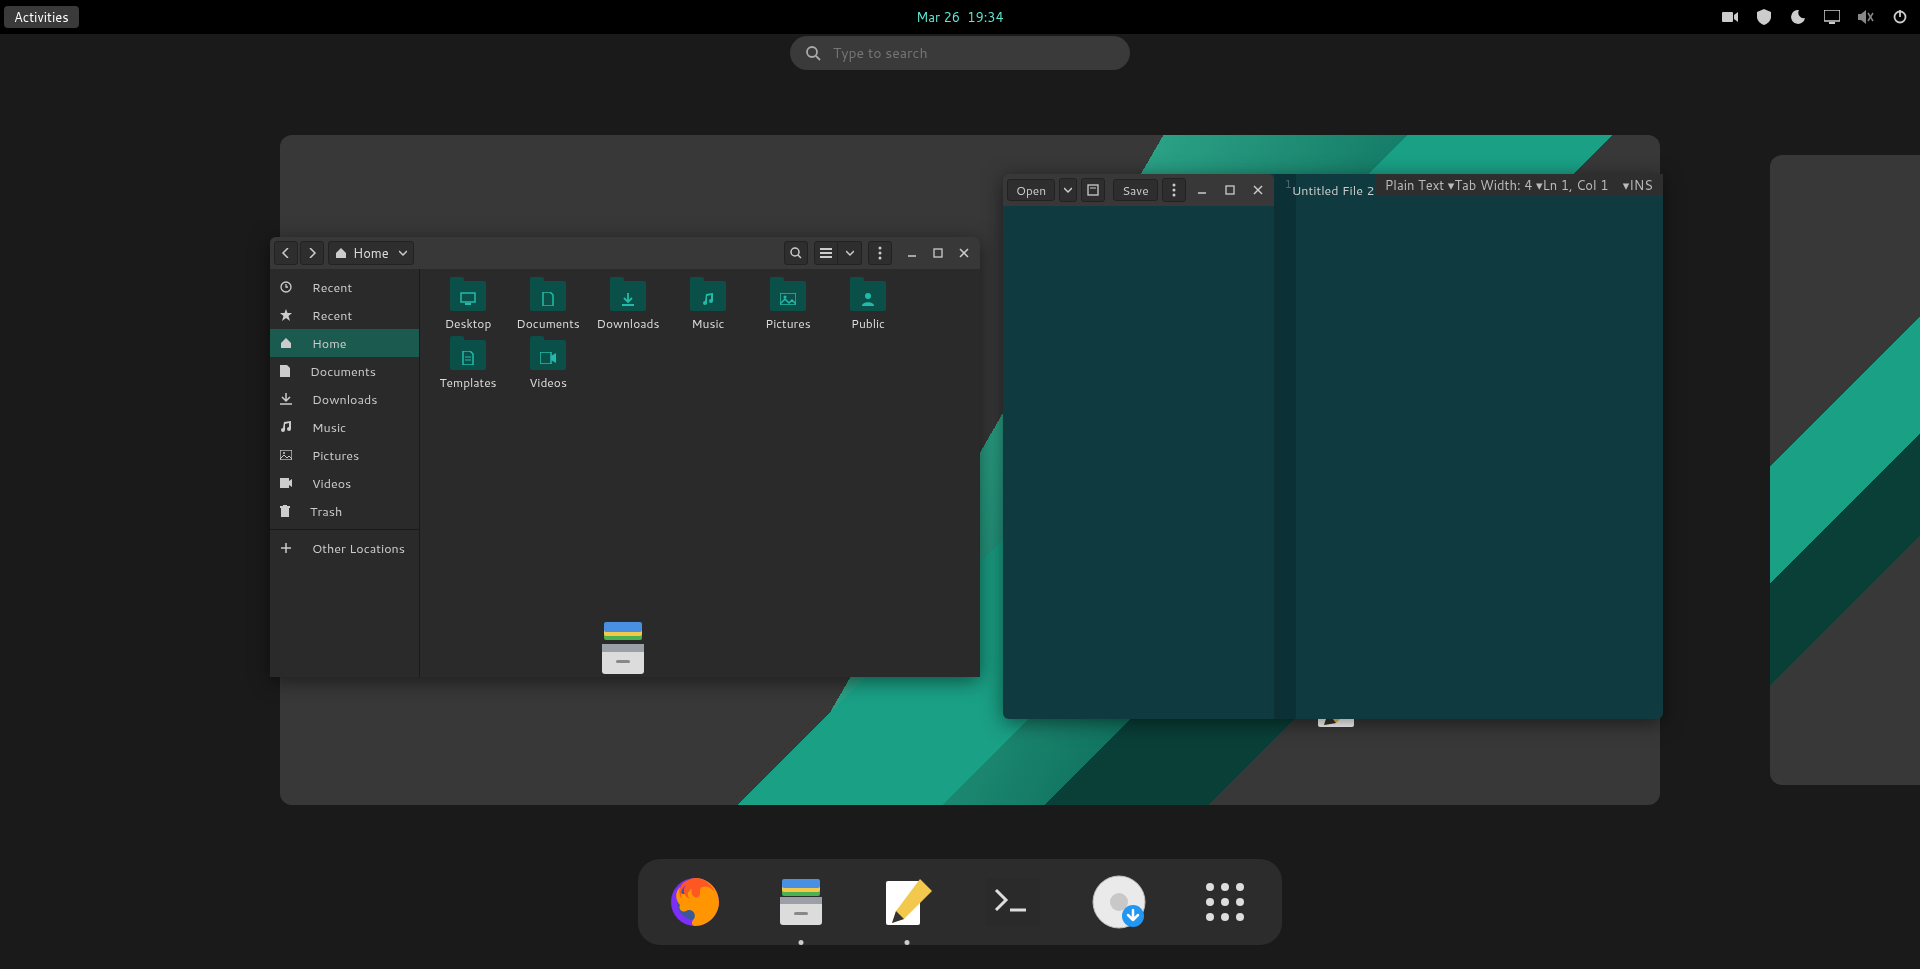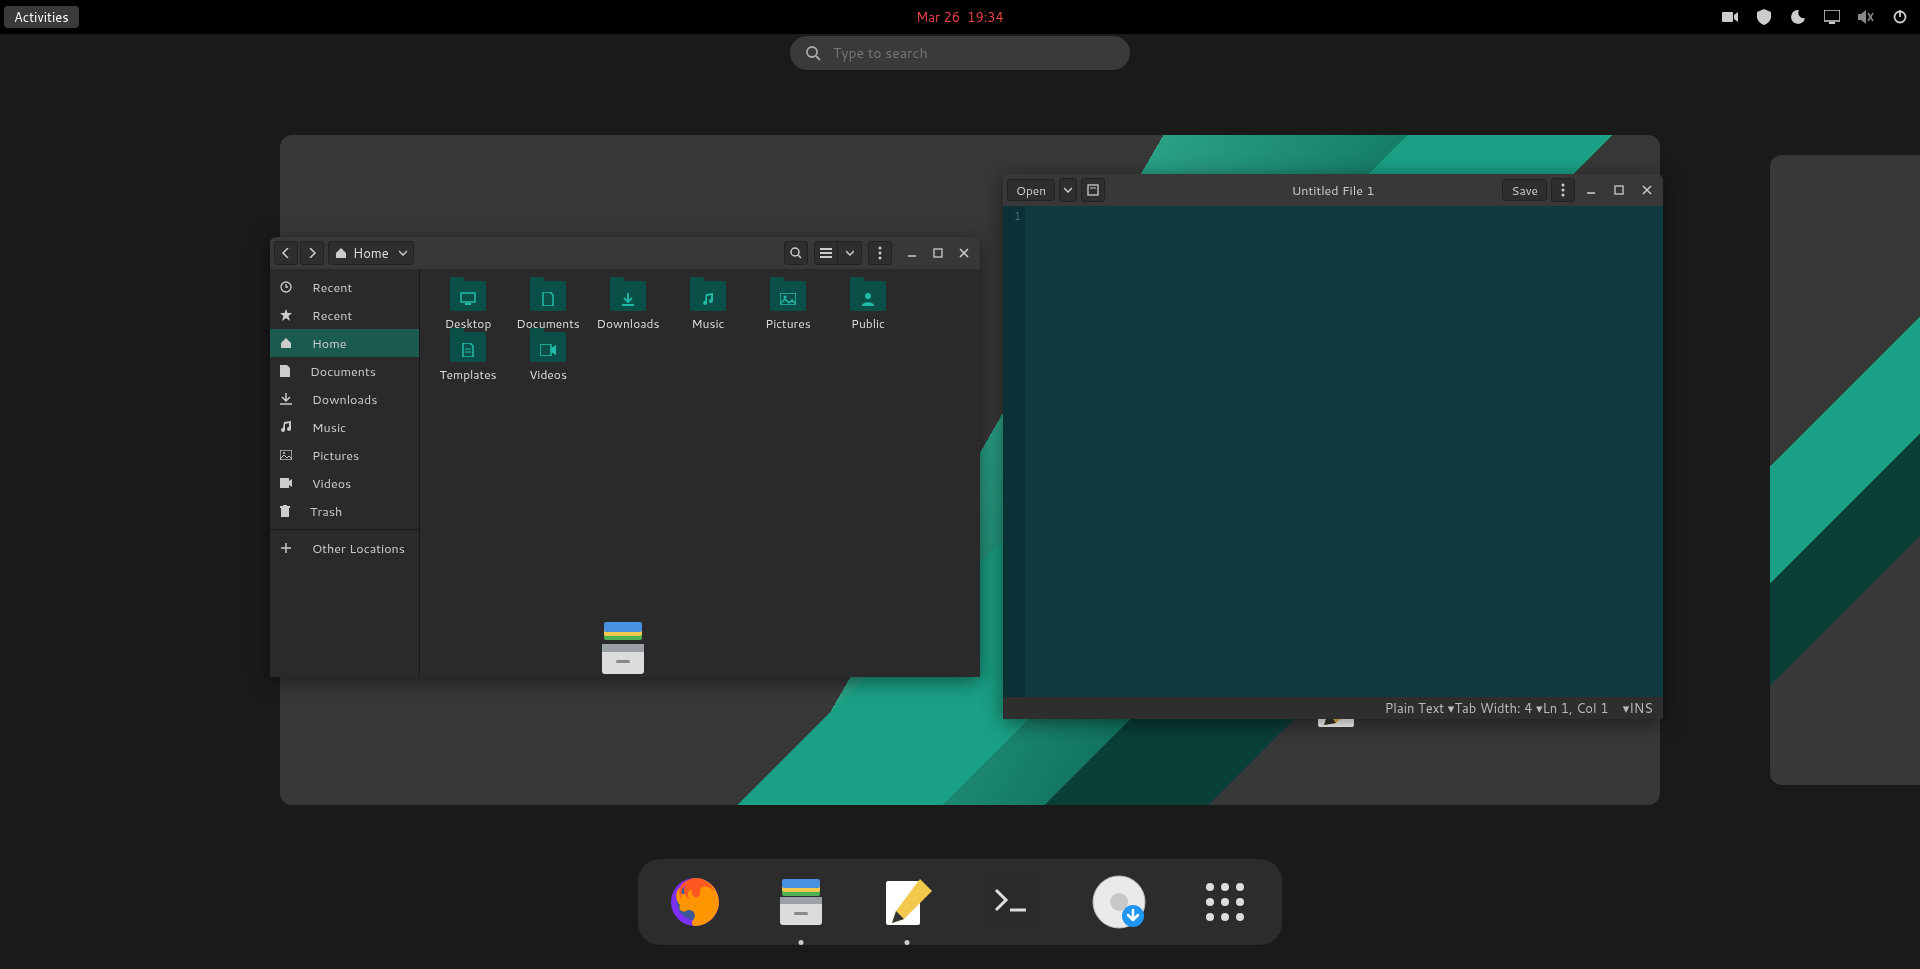--- a/index.html
+++ b/index.html
@@ -1,21 +1,21 @@
 <!DOCTYPE html>
 <html><head>
 <meta charset="utf-8">
 <style>
 * { box-sizing: border-box; margin: 0; padding: 0; font-family: "Cantarell", "Ubuntu", sans-serif; }
 body { background: #1a1a1a; width: 1920px; height: 969px; overflow: hidden; position: relative; color: #ddd; font-size: 13px; }
 
 
 .topbar { position: absolute; top: 0; left: 0; right: 0; height: 34px; background: #000; display: flex; align-items: center; justify-content: space-between; padding: 0 4px; }
 .activities { background: #3a3a3a; color: #fff; padding: 2px 10px; border-radius: 4px; font-size: 13px; font-weight: 500; }
-.datetime { position: absolute; left: 50%; transform: translateX(-50%); color: #ef4444; font-size: 13px; }
+.datetime { position: absolute; left: 50%; transform: translateX(-50%); color: #5eead4; font-size: 13px; }
 .tray { display: flex; gap: 18px; align-items: center; padding-right: 8px; }
 .tray-icon { width: 16px; height: 16px; display: flex; align-items: center; justify-content: center; color: #ccc; }
 
 
 .search-shell { position: absolute; top: 36px; left: 50%; transform: translateX(-50%); width: 340px; height: 34px; background: #3a3a3a; border-radius: 18px; display: flex; align-items: center; padding: 0 16px; gap: 12px; }
 .search-shell input { background: transparent; border: none; color: #aaa; font-size: 14px; outline: none; flex: 1; }
 
 
 .workspace { position: absolute; left: 280px; top: 135px; width: 1380px; height: 670px; background: linear-gradient(120deg, #383838 0%, #383838 50%, #2aa085 50%, #0d6d5a 70%, #383838 70%); border-radius: 12px; background-color:#383838; overflow:hidden }
 .workspace::before { content:""; position:absolute; inset:0; background:
@@ -30,34 +30,34 @@
 .filewin-header { height: 32px; background: #383838; border-radius:6px 6px 0 0; display:flex; align-items:center; padding:0 4px; gap:2px; }
 .hbtn { width:24px; height:24px; display:flex; align-items:center; justify-content:center; border-radius:3px; color:#ccc;}
 .hbtn.framed{background:#2e2e2e;border:1px solid #222;}
 .breadcrumb { display:flex; align-items:center; background:#2e2e2e; border:1px solid #222; border-radius:3px; height:24px; padding:0 6px; gap:6px; margin-left:2px;}
 .spacer{flex:1;}
 .filewin-body{flex:1;display:flex;}
 .sidebar{width:150px;background:#2a2a2a;border-right:1px solid #1a1a1a;display:flex;flex-direction:column;padding-top:4px;}
 .sb-item{display:flex;align-items:center;gap:20px;padding:5px 10px;color:#ccc;font-size:12.5px;}
 .sb-item.active{background:#1a5a4f;}
 .sb-sep{height:1px;background:#1a1a1a;margin:4px 0;}
-.content{flex:1;background:#2a2a2a;padding:12px 8px;display:flex;flex-wrap:wrap;align-content:flex-start;gap:0 0;}
+.content{flex:1;background:#2a2a2a;padding:12px 8px;display:flex;flex-wrap:wrap;align-content:flex-start;gap:8px 0;}
 .folder{width:80px;display:flex;flex-direction:column;align-items:center;gap:4px;}
 .folder-icon{width:36px;height:30px;background:#0a5048;border-radius:2px;position:relative;border-top:6px solid #0a5048;}
 .folder-icon::before{content:"";position:absolute;top:-10px;left:0;width:14px;height:6px;background:#0a5048;border-radius:2px 2px 0 0;}
 .folder-badge{position:absolute;inset:0;display:flex;align-items:center;justify-content:center;color:#2ba;font-size:14px;}
 .folder-label{font-size:12px;color:#ddd;text-align:center;}
 
 
 .app-icon-over { position:absolute; width:58px; height:58px; display:flex; align-items:center; justify-content:center;}
 .files-mini{position:absolute;left:594px;top:620px;}
 .editor-mini{position:absolute;left:1310px;top:675px;}
 
 
-.editwin{position:absolute; left:1003px; top:174px; width:660px; height:545px; background:#0f3a3f; border-radius:6px; display:flex; flex-direction:column; box-shadow:0 4px 20px rgba(0,0,0,.5);}
+.editwin{position:absolute; left:1003px; top:174px; width:660px; height:545px; background:#0f3a3f; border-radius:6px; display:flex; flex-direction:row; box-shadow:0 4px 20px rgba(0,0,0,.5);}
 .editwin-header{height:32px;background:#383838;border-radius:6px 6px 0 0;display:flex;align-items:center;padding:0 4px;gap:4px;}
 .ed-title{position:absolute;left:50%;transform:translateX(-50%);color:#ccc;font-size:12.5px;}
 .ed-open{background:#2e2e2e;border:1px solid #222;border-radius:3px;height:22px;padding:0 8px;display:flex;align-items:center;font-size:12px;color:#ccc;}
 .ed-body{flex:1;display:flex;background:#0f3a3f;}
 .gutter{width:22px;background:#0b3035;color:#567;font-size:11px;text-align:right;padding:2px 4px;}
 .ed-status{height:22px;background:#2e2e2e;display:flex;align-items:center;justify-content:flex-end;padding:2px 10px;font-size:13px;color:#bbb;}
 
 
 .dock{position:absolute;left:50%;bottom:24px;transform:translateX(-50%);background:rgba(60,60,60,.55);border-radius:22px;padding:14px 28px;display:flex;gap:48px;align-items:center;}
 .dock-item{width:58px;height:58px;display:flex;align-items:center;justify-content:center;position:relative;}
@@ -406,21 +406,21 @@
         <svg width="8" height="8" viewBox="0 0 8 8">
           <path d="M0 2 L4 6 L8 2" fill="none" stroke="#ccc" stroke-width="1.5"></path>
         </svg>
       </div>
     <div class="hbtn framed">
         <svg width="12" height="12" viewBox="0 0 12 12">
           <rect x="1" y="1" width="10" height="10" fill="none" stroke="#ccc" stroke-width="1.3"></rect>
           <line x1="3" y1="4" x2="9" y2="4" stroke="#ccc"></line>
         </svg>
       </div>
-    <div class="ed-title">Untitled File 1</div>
+    <div class="ed-title">Untitled File 2</div>
     <div class="spacer"></div>
     <div class="ed-open">
         <span>Save</span>
       </div>
     <div class="hbtn framed">
         <svg width="4" height="14" viewBox="0 0 4 14">
           <circle cx="2" cy="2" r="1.5" fill="#ccc"></circle>
           <circle cx="2" cy="7" r="1.5" fill="#ccc"></circle>
           <circle cx="2" cy="12" r="1.5" fill="#ccc"></circle>
         </svg>

